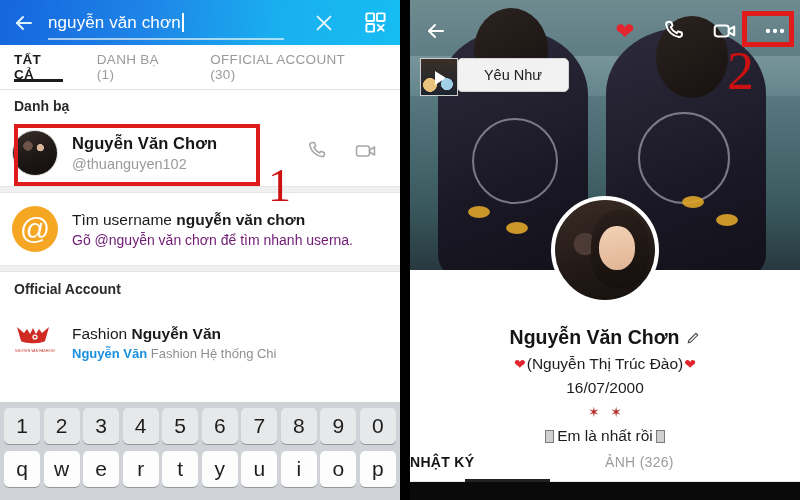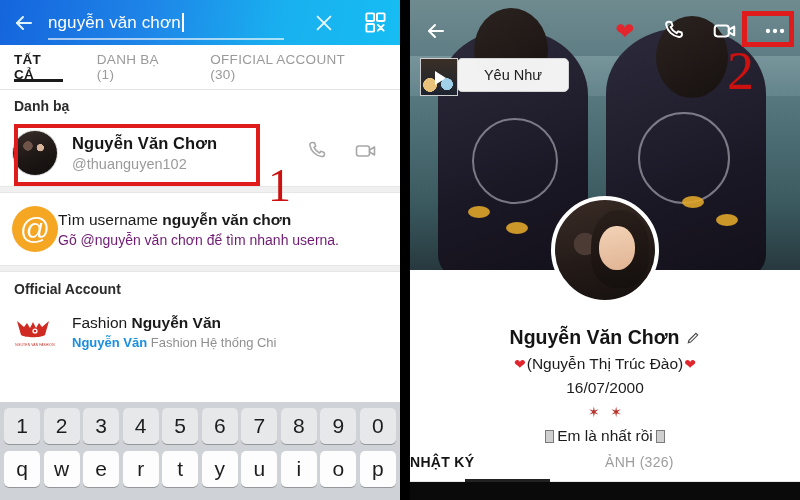--- a/index.html
+++ b/index.html
@@ -127,30 +127,30 @@
   .username-row {
     height: 72px; display: flex; align-items: center; padding: 0 12px; background: #fff;
   }
   .at-circle {
     width: 46px; height: 46px; border-radius: 50%;
     background: #f5a623; flex: none;
     display: flex; align-items: center; justify-content: center;
     color: #fff; font-size: 30px; line-height: 1;
     font-family: "Liberation Sans", sans-serif;
   }
-  .username-text { flex: 1; min-width: 0; }
+  .username-text { margin-left: 14px; flex: 1; min-width: 0; }
   .username-title { font-size: 15.5px; color: #1a1a1a; white-space: nowrap; }
   .username-title b { font-weight: bold; }
   .username-sub {
     font-size: 14px; color: #701a75; margin-top: 3px;
     white-space: nowrap; overflow: hidden;
   }
 
   
-  .oa-row { height: 58px; display: flex; align-items: center; padding: 0 12px; background: #fff; }
+  .oa-row { height: 58px; display: flex; align-items: flex-end; padding: 0 12px; background: #fff; }
   .oa-logo {
     width: 46px; height: 46px; flex: none;
     display: flex; flex-direction: column; align-items: center; justify-content: center;
     background: #fff;
   }
   .oa-logo svg { width: 40px; height: 24px; }
   .oa-logo .oa-caption { font-size: 3.2px; color: #c3281f; letter-spacing: .2px; margin-top: 1px; }
   .oa-text { margin-left: 14px; flex: 1; min-width: 0; }
   .oa-title { font-size: 15.5px; color: #1a1a1a; white-space: nowrap; }
   .oa-title b { font-weight: bold; }

